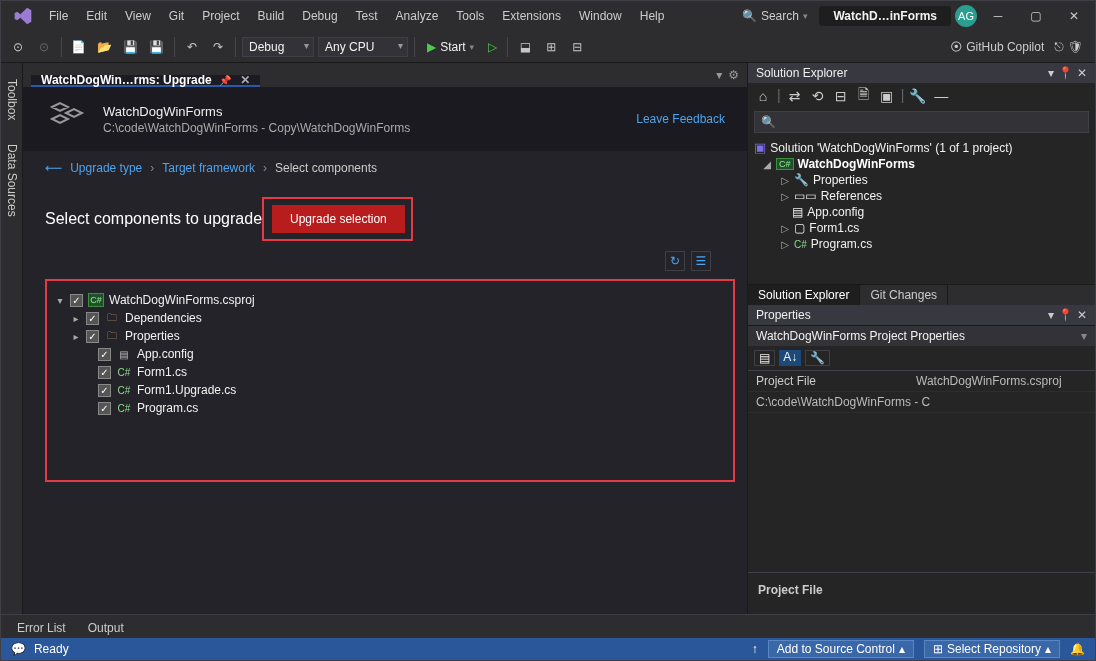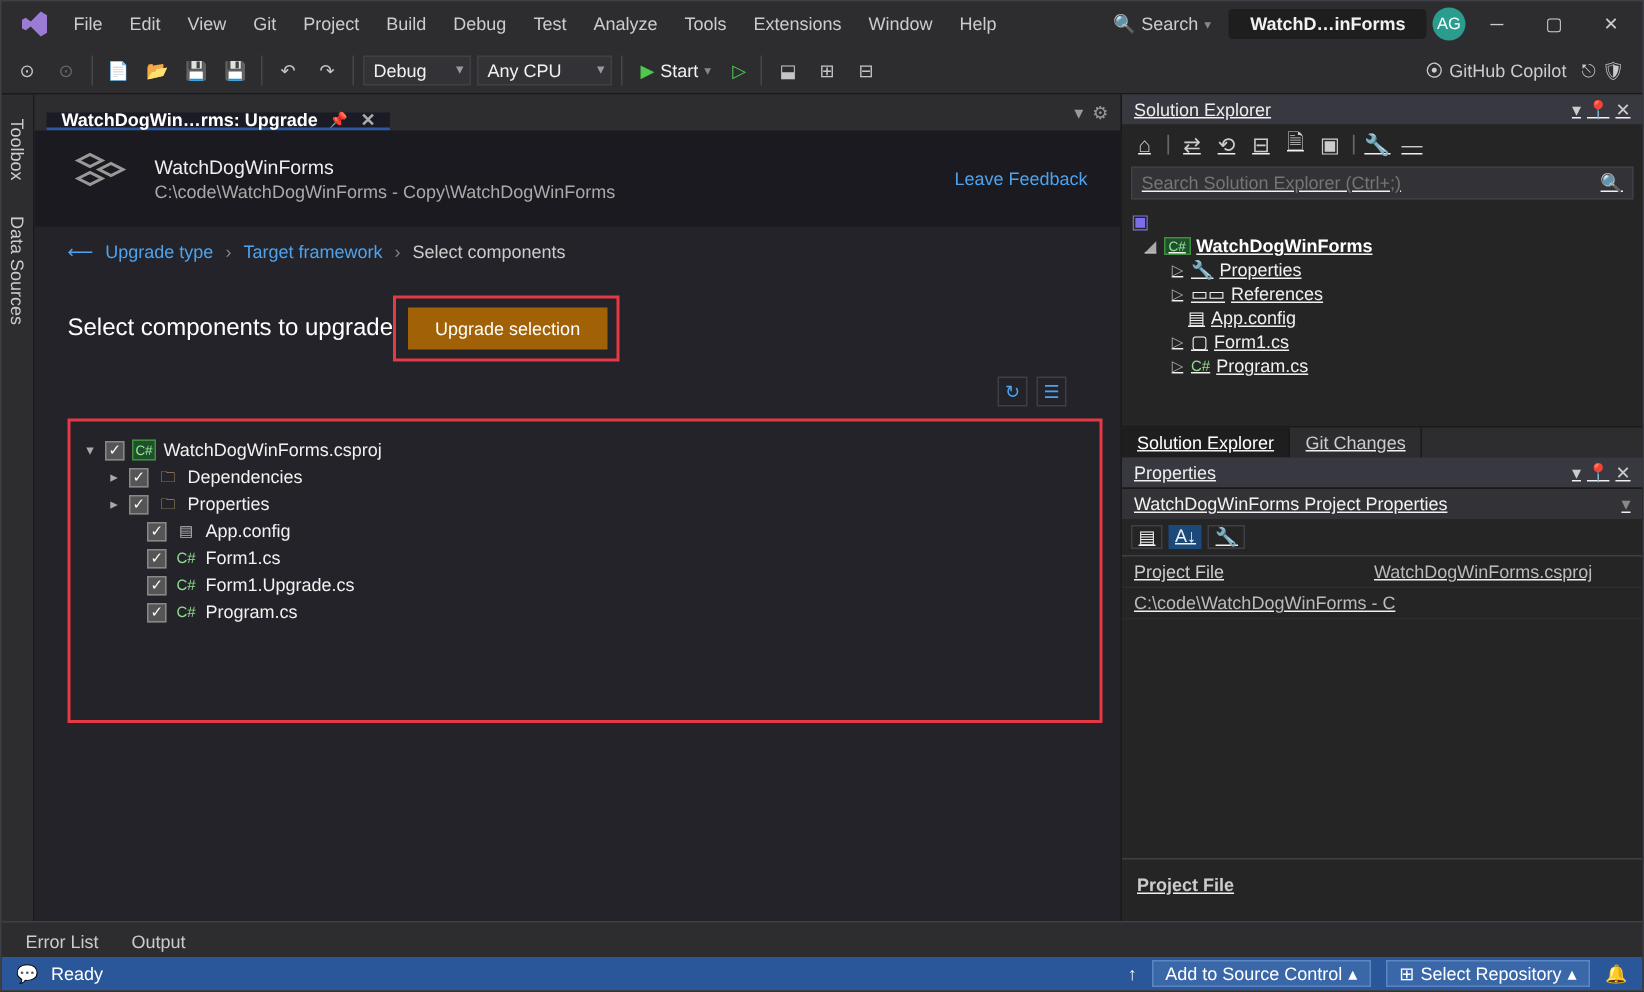--- a/index.html
+++ b/index.html
@@ -47,41 +47,41 @@
 .feedback { margin-left: auto; color: #4ea3ee; font-size: 12px; cursor: pointer; }
 
 .crumbs { padding: 10px 22px 0 22px; display: flex; align-items: center; gap: 8px; font-size: 12px; }
 .crumbs .bk { color: #4ea3ee; cursor: pointer; }
 .crumbs a { color: #4ea3ee; cursor: pointer; }
 .crumbs .sep-c { color: #888; }
 .crumbs .cur { color: #ccc; }
 
 .section-row { display: flex; align-items: center; padding: 22px 22px 6px 22px; }
 .section-title { font-size: 16px; color: #fff; }
-.upgrade-btn { margin-left: auto; background: #a16207; border: none; color: #fff; padding: 7px 18px; font-size: 12px; cursor: pointer; }
+.upgrade-btn { margin-left: auto; background: #b91c1c; border: none; color: #fff; padding: 7px 18px; font-size: 12px; cursor: pointer; }
 .btn-highlight { border: 2px solid #e63946; padding: 6px 6px 6px 8px; }
 .tree-tools { display: flex; justify-content: flex-end; padding: 4px 36px 4px 0; gap: 6px; color: #4ea3ee; }
 .tree-tools .tool { width: 20px; height: 20px; border: 1px solid #3f3f46; display: flex; align-items: center; justify-content: center; cursor: pointer; }
 
 .tree-wrap { margin: 4px 12px 8px 22px; border: 2px solid #e63946; height: 203px; padding: 10px 6px; background: #232329; }
 .tree-inner { }
 .tree-node { display: flex; align-items: center; gap: 5px; padding: 2px 0; font-size: 12px; color: #f1f1f1; }
 .ind0 { padding-left: 2px; }
 .ind1 { padding-left: 18px; }
 .ind2 { padding-left: 30px; }
 .expander { width: 10px; color: #aaa; font-size: 10px; display: inline-block; text-align: center; }
 .chk { width: 13px; height: 13px; background: #555; border: 1px solid #888; display: inline-flex; align-items: center; justify-content: center; font-size: 10px; color: #fff; }
 .file-icon { width: 16px; height: 14px; display: inline-flex; align-items: center; justify-content: center; font-size: 10px; }
 .csproj-ic { background: #1e512b; color: #9be89b; border: 1px solid #3f8f3f; padding: 0 2px; font-size: 9px; }
 .folder-ic { color: #d7b36e; }
 .cs-ic { color: #8fdc8f; font-size: 10px; }
 .cfg-ic { color: #bbb; }
 
 
-.right { width: 348px; border-left: 1px solid #1a1a1a; display: flex; flex-direction: column; background: #252526; text-decoration: underline; }
+.right { width: 348px; border-left: 1px solid #1a1a1a; display: flex; flex-direction: column; background: #252526; }
 .panel-hdr { background: #383840; padding: 3px 8px; display: flex; align-items: center; font-size: 12px; color: #eee; }
 .panel-hdr .tools { margin-left: auto; display: flex; gap: 4px; color: #ccc; }
 .se-body { flex: 0 0 auto; display: flex; flex-direction: column; background: #252526; }
 .se-toolbar { padding: 4px 6px; display: flex; gap: 5px; color: #ccc; font-size: 14px; }
 .se-toolbar .tbi { width: 18px; height: 18px; display: flex; align-items: center; justify-content: center; cursor: pointer; }
 .se-search { margin: 2px 6px; background: #333337; border: 1px solid #3f3f46; display: flex; align-items: center; padding: 3px 6px; }
 .se-search input { background: transparent; border: none; color: #ccc; outline: none; flex: 1; font-size: 12px; }
 .se-tree { padding: 4px 6px; font-size: 12px; }
 .se-tree .row { display: flex; align-items: center; gap: 4px; padding: 1px 0; }
 .bold { font-weight: 700; color: #fff; }
@@ -297,26 +297,26 @@
         <span class="tbi">⇄</span>
         <span class="tbi">⟲</span>
         <span class="tbi">⊟</span>
         <span class="tbi">🗎</span>
         <span class="tbi">▣</span>
         <span style="color:#666">|</span>
         <span class="tbi">🔧</span>
         <span class="tbi">—</span>
       </div>
       <div class="se-search">
-        <input placeholder="Search Solution Explorer (Ctrl+;)" style="">
         <span style="color:#888">🔍</span>
       </div>
       <div class="se-tree">
         <div class="row">
             <span class="sln-ic">▣</span>
+            <span>Solution 'WatchDogWinForms' (1 of 1 project)</span>
           </div>
         <div class="row" style="padding-left:8px">
             <span class="caretd">◢</span>
             <span class="csproj-ic" style="padding:0 2px">C#</span>
             <span class="bold">WatchDogWinForms</span>
           </div>
         <div class="row" style="padding-left:26px">
             <span class="caretd">▷</span>
             <span>🔧</span>
             <span>Properties</span>

